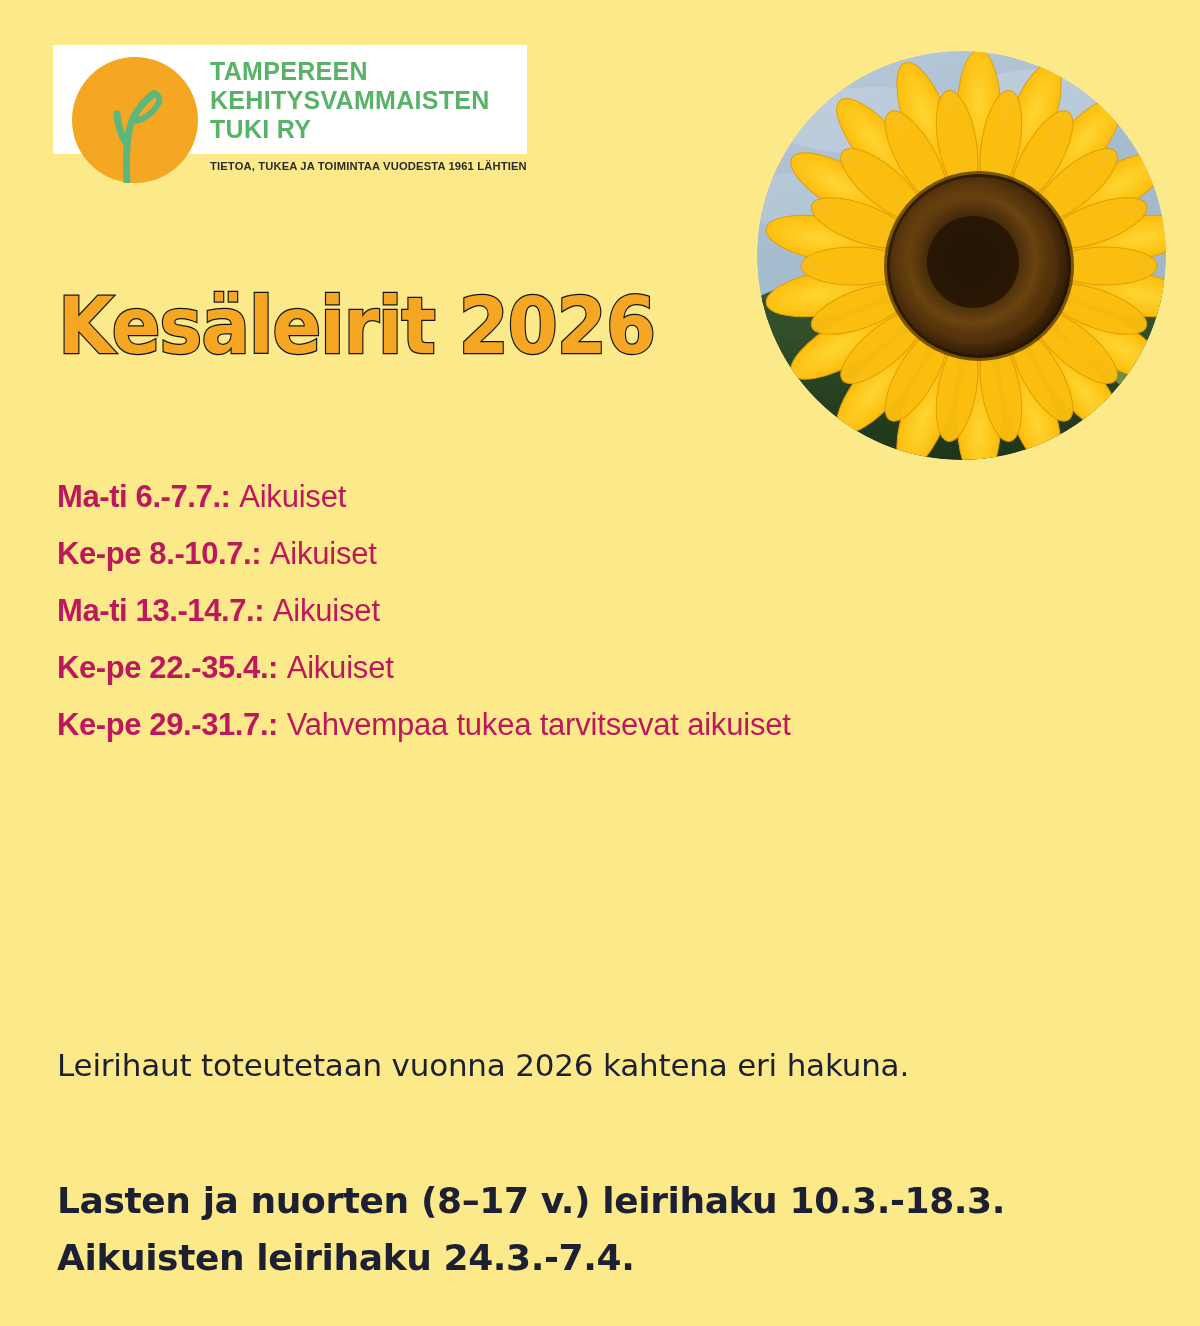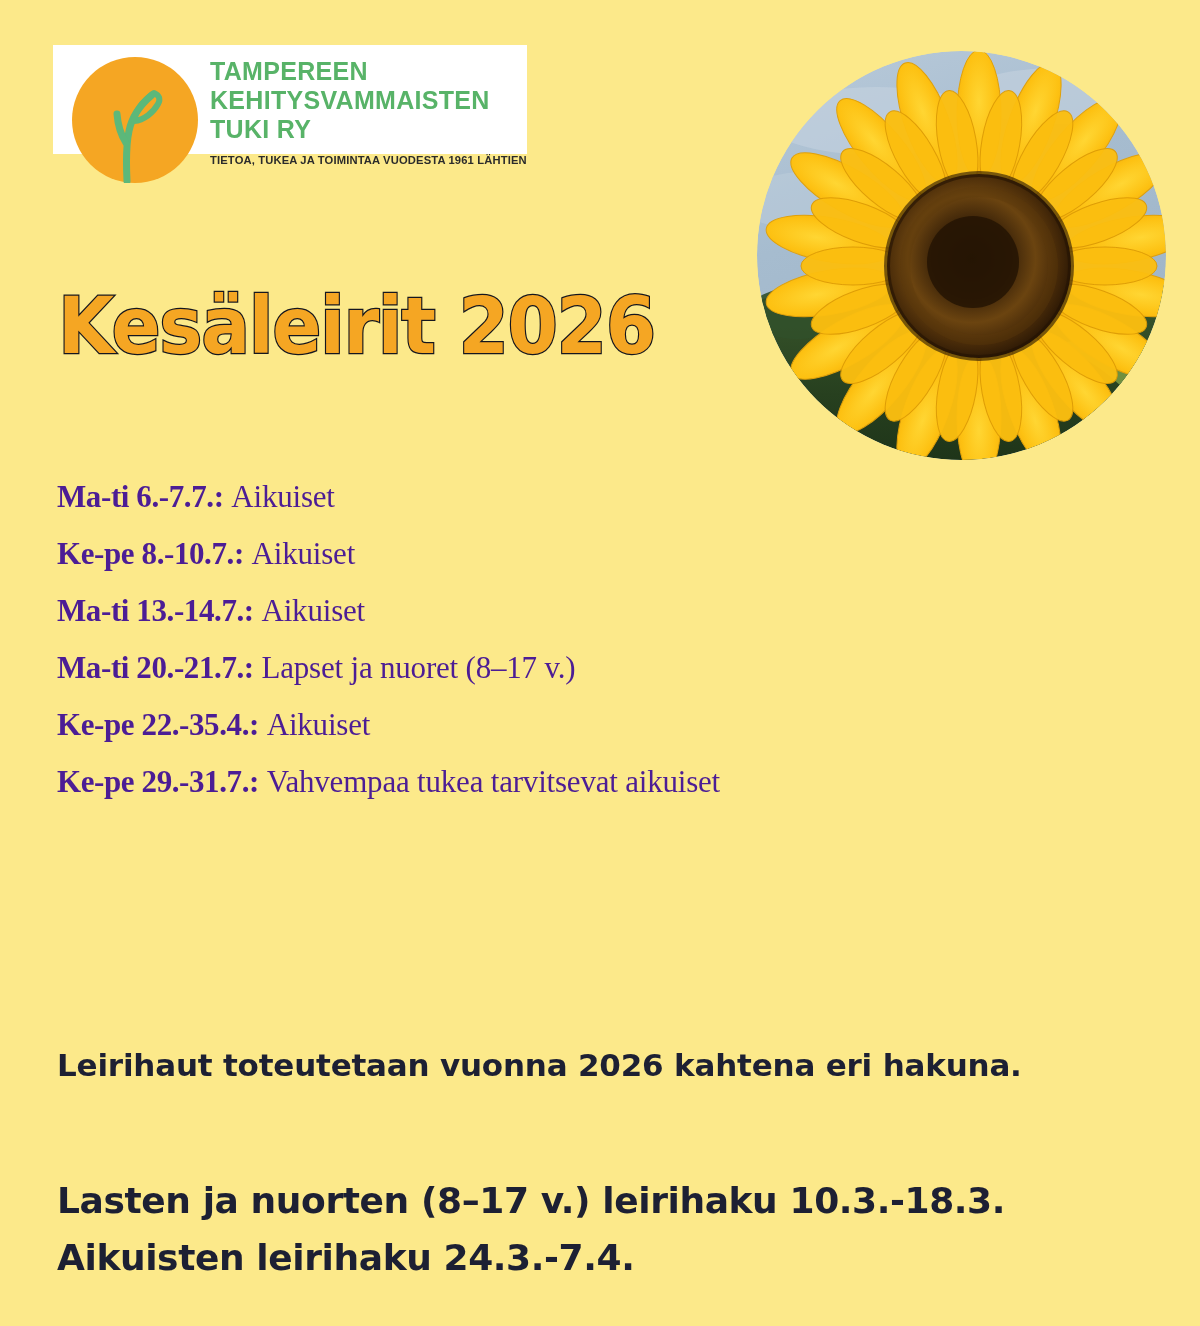--- a/index.html
+++ b/index.html
@@ -67,21 +67,21 @@
   .logo-name {
     color: #58b368;
     font-weight: bold;
     font-size: 25px;
     line-height: 29px;
     letter-spacing: 0.3px;
     font-family: "Liberation Sans", sans-serif;
     white-space: pre-line;
   }
   .logo-tagline {
-    margin-top: 10px;
+    margin-top: 16px;
     color: #2b2b2b;
     font-weight: bold;
     font-size: 11.2px;
     letter-spacing: 0.15px;
     font-family: "Liberation Sans", sans-serif;
     white-space: nowrap;
   }
 
   
   .photo {
@@ -117,41 +117,41 @@
   .schedule {
     position: absolute;
     left: 57px;
     top: 468px;
     width: 1100px;
   }
   .schedule-row {
     height: 57px;
     line-height: 57px;
     white-space: nowrap;
-    font-family: Liberation Serif, serif;
+    font-family: Liberation Sans, sans-serif;
     font-size: 31px;
-    color: #4c1d95;
+    color: #be185d;
   }
   .schedule-row .date {
     font-weight: bold;
     letter-spacing: -0.4px;
   }
   .schedule-row .who {
     font-weight: normal;
     letter-spacing: -0.2px;
   }
 
   
   .note {
     position: absolute;
     left: 57px;
     top: 1047px;
     font-family: "DejaVu Sans", sans-serif;
     font-size: 31px;
-    font-weight: bold;
+    font-weight: normal;
     letter-spacing: -0.2px;
     color: #1d2033;
     white-space: nowrap;
   }
 
   
   .apply {
     position: absolute;
     left: 57px;
     top: 1172px;
@@ -305,24 +305,20 @@
     </div>
     <div class="schedule-row">
       <span class="date">Ke-pe 8.-10.7.:</span>
       <span class="who">Aikuiset</span>
     </div>
     <div class="schedule-row">
       <span class="date">Ma-ti 13.-14.7.:</span>
       <span class="who">Aikuiset</span>
     </div>
     <div class="schedule-row">
-      <span class="date">Ma-ti 20.-21.7.:</span>
-      <span class="who">Lapset ja nuoret (8–17 v.)</span>
-    </div>
-    <div class="schedule-row">
       <span class="date">Ke-pe 22.-35.4.:</span>
       <span class="who">Aikuiset</span>
     </div>
     <div class="schedule-row">
       <span class="date">Ke-pe 29.-31.7.:</span>
       <span class="who">Vahvempaa tukea tarvitsevat aikuiset</span>
     </div>
   </div>
 
   <div class="note">Leirihaut toteutetaan vuonna 2026 kahtena eri hakuna.</div>

